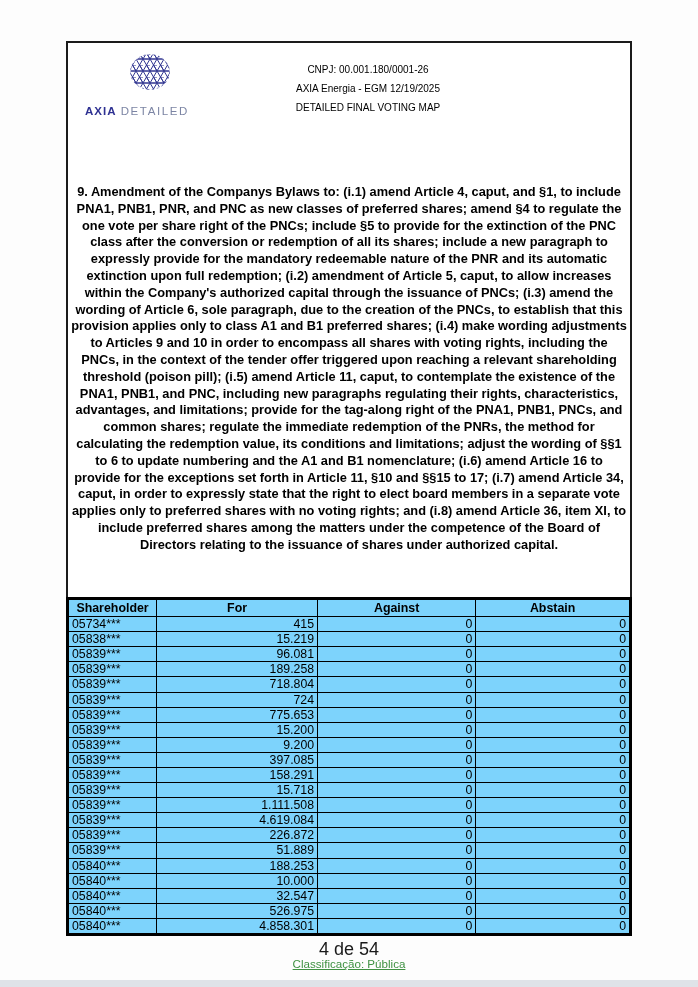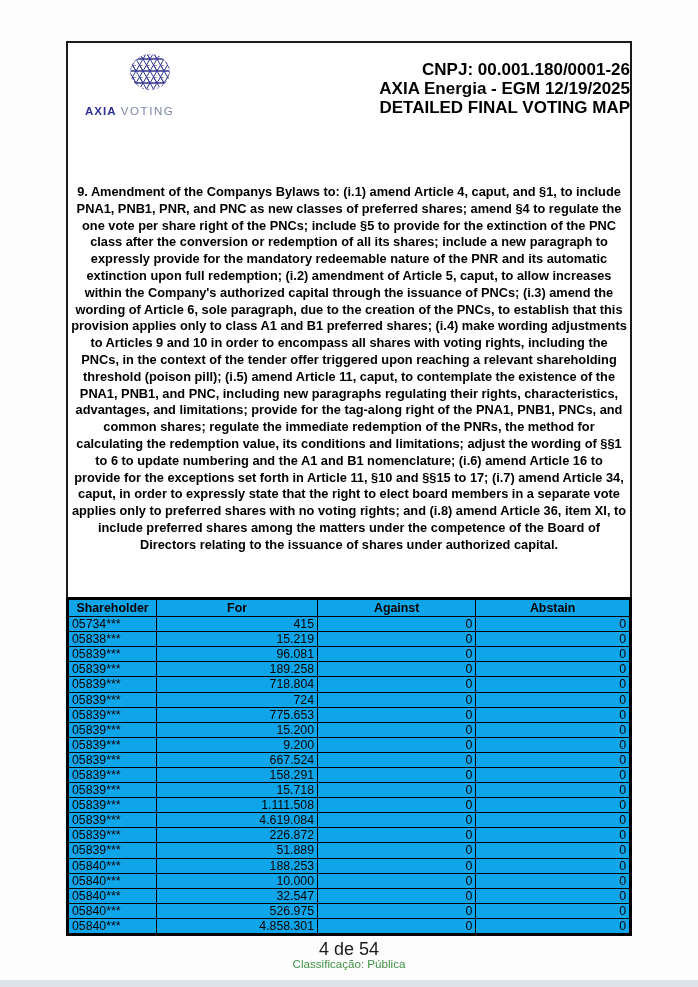--- a/index.html
+++ b/index.html
@@ -24,36 +24,36 @@
   .logo-text {
     position:absolute; left:0; top:54px; white-space:nowrap;
     font-size:11.5px; letter-spacing:1px;
   }
   .logo-text .primary { font-weight:bold; color:#2e3192; }
   .logo-text .secondary { color:#7c85a4; letter-spacing:1.6px; }
   
   .header-text {
     position:absolute; top:17px; left:0; width:100%;
     padding-left:38px;
-    text-align:right;
-    font-weight:bold; font-size:17px; line-height:19px;
+    text-align:center;
+    font-weight:normal; font-size:10px; line-height:19px;
   }
   
   .agenda {
     position:absolute; top:141px; left:0; right:0;
     padding:0 3px;
     text-align:center;
     font-weight:bold;
     font-size:12.8px; line-height:16.8px;
   }
   
   .table-wrap {
     position:absolute; left:-2px; right:-2px; bottom:-2px;
     border:2px solid #000;
-    background:#0ea5e9;
+    background:#7dd3fc;
   }
   table.votes { width:100%; border-collapse:collapse; table-layout:fixed; }
   table.votes col.c-shareholder { width:15.7%; }
   table.votes col.c-for        { width:28.7%; }
   table.votes col.c-against    { width:28.2%; }
   table.votes col.c-abstain    { width:27.4%; }
   table.votes th {
     border:1px solid #000;
     height:17px;
     font-size:12.4px; font-weight:bold; text-align:center;
@@ -94,21 +94,21 @@
           <pattern id="trimesh" width="7" height="12" patternUnits="userSpaceOnUse">
             <path d="M0,6 L3.5,0 L7,6 Z" fill="none" stroke="#2f3490" stroke-width="1"></path>
             <path d="M0,6 L7,6 L3.5,12 Z" fill="none" stroke="#2f3490" stroke-width="1"></path>
             <path d="M3.5,0 L7,6 L10.5,0 Z" fill="none" stroke="#2f3490" stroke-width="1"></path>
           </pattern>
         </defs>
         <ellipse cx="21" cy="19" rx="19.5" ry="17.5" fill="url(#trimesh)" stroke="none"></ellipse>
         <ellipse cx="21" cy="19" rx="19.5" ry="17.5" fill="none" stroke="#2f3490" stroke-width="0.8" stroke-dasharray="2 3" opacity="0.7"></ellipse>
       </svg>
     </span>
-    <span class="logo-text"><span class="primary">AXIA</span>&nbsp;<span class="secondary">VOTING</span></span>
+    <span class="logo-text"><span class="primary">AXIA</span>&nbsp;<span class="secondary">DETAILED</span></span>
   </div>
 
   <div class="header-text">
     <div>CNPJ: 00.001.180/0001-26</div>
     <div>AXIA Energia - EGM  12/19/2025</div>
     <div>DETAILED FINAL VOTING MAP</div>
   </div>
 
   <div class="agenda">9.  Amendment of the Companys Bylaws to: (i.1) amend Article 4, caput, and §1, to include PNA1, PNB1, PNR, and PNC as new classes of preferred shares; amend §4 to regulate the one vote per share right of the PNCs; include §5 to provide for the extinction of the PNC class after the conversion or redemption of all its shares; include a new paragraph to expressly provide for the mandatory redeemable nature of the PNR and its automatic extinction upon full redemption; (i.2) amendment of Article 5, caput, to allow increases within the Company's authorized capital through the issuance of PNCs; (i.3) amend the wording of Article 6, sole paragraph, due to the creation of the PNCs, to establish that this provision applies only to class A1 and B1 preferred shares; (i.4) make wording adjustments to Articles 9 and 10 in order to encompass all shares with voting rights, including the PNCs, in the context of the tender offer triggered upon reaching a relevant shareholding threshold (poison pill); (i.5) amend Article 11, caput, to contemplate the existence of the PNA1, PNB1, and PNC, including new paragraphs regulating their rights, characteristics, advantages, and limitations; provide for the tag-along right of the PNA1, PNB1, PNCs, and common shares; regulate the immediate redemption of the PNRs, the method for calculating the redemption value, its conditions and limitations; adjust the wording of §§1 to 6 to update numbering and the A1 and B1 nomenclature; (i.6) amend Article 16 to provide for the exceptions set forth in Article 11, §10 and §§15 to 17; (i.7) amend Article 34, caput, in order to expressly state that the right to elect board members in a separate vote applies only to preferred shares with no voting rights; and (i.8) amend Article 36, item XI, to include preferred shares among the matters under the competence of the Board of Directors relating to the issuance of shares under authorized capital.</div>
 
@@ -178,21 +178,21 @@
             <td class="cell-num">0</td>
           </tr>
           <tr>
             <td class="cell-left">05839***</td>
             <td class="cell-num">9.200</td>
             <td class="cell-num">0</td>
             <td class="cell-num">0</td>
           </tr>
           <tr>
             <td class="cell-left">05839***</td>
-            <td class="cell-num">667.524</td>
+            <td class="cell-num">397.085</td>
             <td class="cell-num">0</td>
             <td class="cell-num">0</td>
           </tr>
           <tr>
             <td class="cell-left">05839***</td>
             <td class="cell-num">158.291</td>
             <td class="cell-num">0</td>
             <td class="cell-num">0</td>
           </tr>
           <tr>
@@ -255,14 +255,14 @@
             <td class="cell-num">0</td>
             <td class="cell-num">0</td>
           </tr>
         </tbody>
     </table>
   </div>
 
 </div>
 
 <div class="page-number">4 de 54</div>
-<div class="classification" style="color: rgb(63, 145, 66);">Classificação: Pública</div>
+<div class="classification" style="color: rgb(63, 145, 66); text-decoration: underline;">Classificação: Pública</div>
 <div class="bottom-band"></div>
 
 </body></html>

